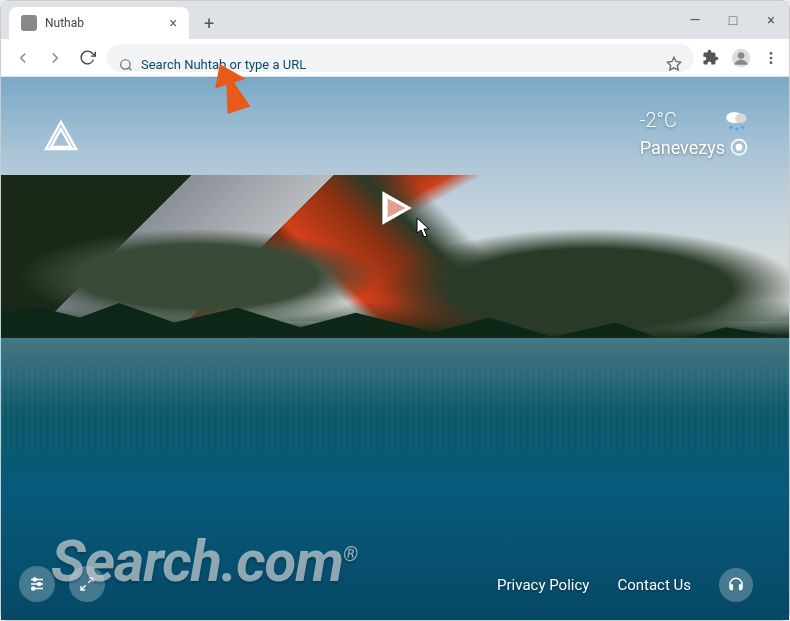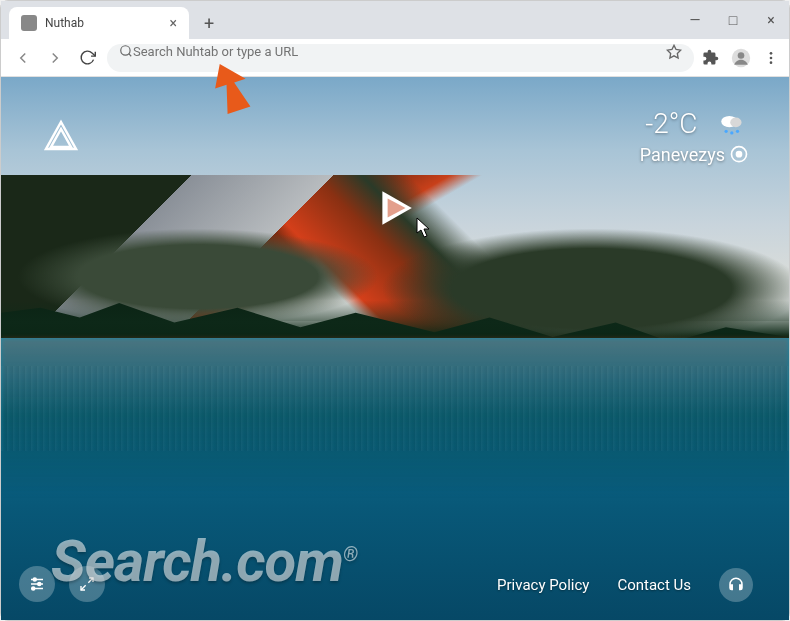--- a/index.html
+++ b/index.html
@@ -11,21 +11,21 @@
 .tab { background:#fff; border-radius:8px 8px 0 0; height:32px; padding:8px 12px; display:flex; align-items:center; gap:8px; min-width:180px; font-size:12px; color:#444; }
 .tab .favicon { width:16px; height:16px; background:#888; border-radius:3px; }
 .tab .close { margin-left:auto; font-size:14px; color:#666; cursor:pointer; }
 .newtab { width:28px; height:28px; display:flex; align-items:center; justify-content:center; color:#555; font-size:18px; margin-left:6px; margin-bottom:2px; cursor:pointer; }
 .win-controls { position:absolute; right:8px; top:0; height:38px; display:flex; align-items:center; gap:18px; color:#555; }
 .win-controls span { cursor:pointer; font-size:14px; width:20px; text-align:center; }
 
 .toolbar { height:38px; background:#fff; display:flex; align-items:center; padding:0 10px; gap:8px; border-bottom:1px solid #e0e0e0; }
 .nav-btn { width:24px; height:24px; display:flex; align-items:center; justify-content:center; color:#888; cursor:pointer; border-radius:50%; }
 .nav-btn.active { color:#444; }
-.omnibox { flex:1; height:28px; background:#f1f3f4; border-radius:14px; display:flex; align-items:flex-start; padding:0 12px; color:#737373; font-size:13px; }
+.omnibox { flex:1; height:28px; background:#f1f3f4; border-radius:14px; display:flex; align-items:flex-end; padding:0 12px; gap:8px; color:#0c4a6e; font-size:13px; }
 .omnibox .search-ico { color:#666; }
 .omni-right { display:flex; gap:12px; align-items:center; color:#555; }
 
 
 .arrow-annot { position:absolute; left:200px; top:62px; z-index:100; }
 
 
 .content { flex:1; position:relative; overflow:hidden; }
 .bg { position:absolute; inset:0; }
 
@@ -51,21 +51,21 @@
   linear-gradient(180deg, rgba(200,64,26,0.28) 0%, rgba(138,42,16,0.22) 25%, rgba(10,40,24,0.3) 50%, rgba(8,88,120,0.2) 100%);
   filter:blur(2px);
 }
 .lake::after { content:''; position:absolute; top:10%; left:0; right:0; height:30%; background:
   repeating-linear-gradient(90deg, rgba(255,255,255,0.04) 0px, transparent 3px, rgba(0,0,0,0.04) 6px);
 }
 
 
 .logo { position:absolute; top:40px; left:40px; }
 .weather { position:absolute; top:30px; right:40px; text-align:right; color:#fff; text-shadow:0 1px 3px rgba(0,0,0,0.4); }
-.weather .temp { font-size:28px; font-weight:300; display:flex; align-items:center; gap:20px; justify-content:center; }
+.weather .temp { font-size:20px; font-weight:300; display:flex; align-items:center; gap:20px; justify-content:space-between; }
 .weather .loc { font-size:18px; margin-top:4px; display:flex; align-items:center; gap:4px; justify-content:flex-end; }
 .play-badge { position:absolute; top:110px; left:50%; transform:translateX(-50%); }
 .clock { position:absolute; top:160px; left:0; right:0; text-align:center; color:#fff; font-size:78px; font-weight:400; letter-spacing:-1px; text-shadow:0 2px 8px rgba(0,0,0,0.3); }
 .searchbar { position:absolute; top:280px; left:60px; right:60px; height:52px; background:rgba(255,255,255,0.28); border-radius:26px; backdrop-filter:blur(2px); display:flex; align-items:center; padding:0 22px; gap:16px; }
 .searchbar input { flex:1; background:none; border:none; outline:none; font-size:22px; color:#fff; }
 .searchbar input::placeholder { color:rgba(255,255,255,0.92); font-weight:300; }
 .search-ico-big { color:#fff; }
 
 .bottom-left { position:absolute; bottom:18px; left:18px; display:flex; gap:14px; }
 .circle-btn { width:36px; height:36px; border-radius:50%; background:rgba(255,255,255,0.25); display:flex; align-items:center; justify-content:center; cursor:pointer; color:#fff; }

